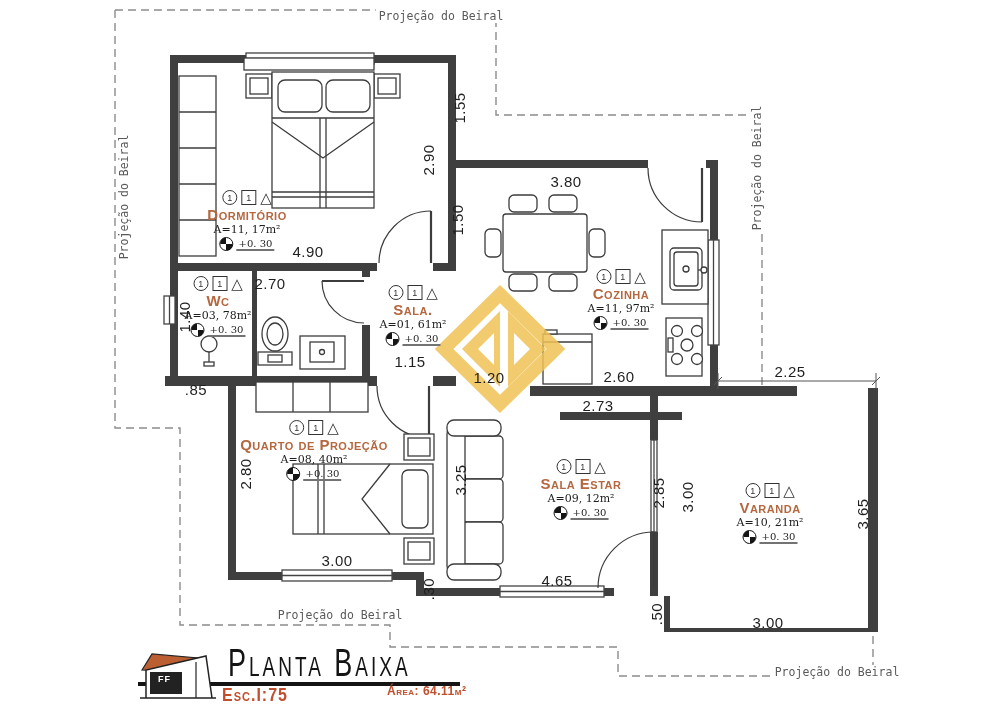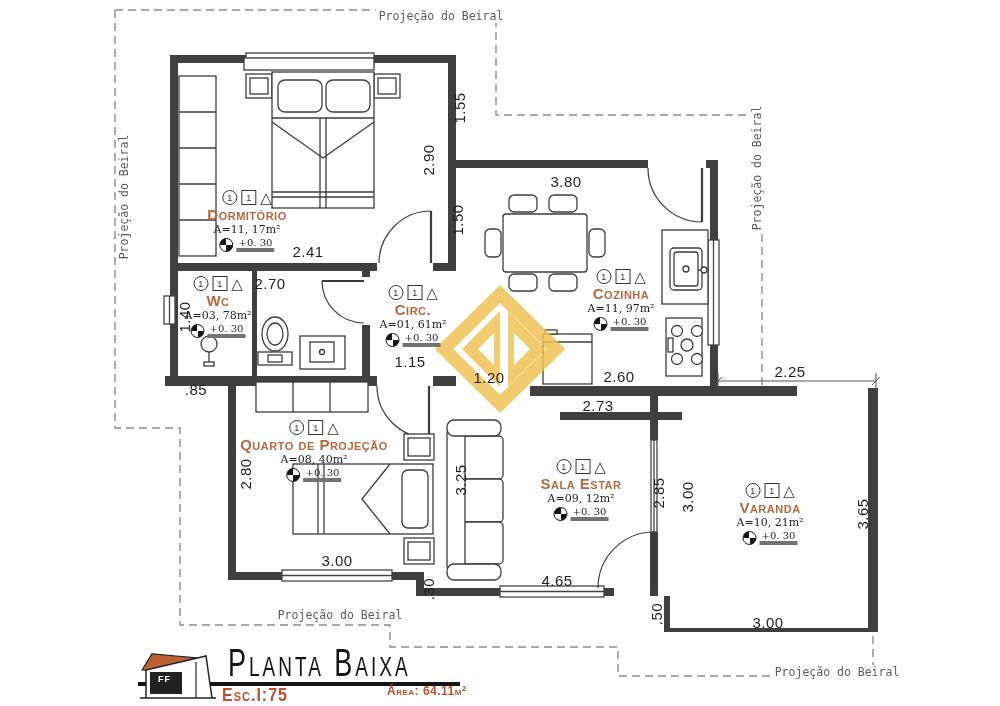--- a/index.html
+++ b/index.html
@@ -17,21 +17,21 @@
   .sym-circle,.sym-square{width:13px;height:13px;border:1.3px solid #333;
        font:9px "Liberation Sans",sans-serif;display:flex;align-items:center;justify-content:center;color:#333;}
   .sym-circle{border-radius:50%;}
   .sym-triangle{font:15px/14px "DejaVu Sans",sans-serif;color:#333;}
   .room-name{font:bold 15px "Liberation Sans",sans-serif;font-variant:small-caps;
        color:#B5673F;letter-spacing:.5px;white-space:nowrap;}
   .room-area{font:11px "DejaVu Serif",serif;color:#1d1d1d;white-space:nowrap;text-align:center;}
   .room-level{display:flex;gap:3px;align-items:center;justify-content:center;margin-top:1px;}
   .level-icon{width:12px;height:12px;border-radius:50%;border:1px solid #111;flex:0 0 auto;
        background:conic-gradient(from 0deg,#fff 0 90deg,#151515 90deg 180deg,#fff 180deg 270deg,#151515 270deg 360deg);}
-  .level-text{font:10px "DejaVu Serif",serif;color:#1d1d1d;border-bottom:4px solid #737373;padding:0 2px;white-space:nowrap;}
+  .level-text{font:10px "DejaVu Serif",serif;color:#1d1d1d;border-bottom:2px solid #737373;padding:0 2px;white-space:nowrap;}
   .plan-title{position:absolute;left:228px;top:641px;font:500 27px "Liberation Sans",sans-serif;
        font-variant:small-caps;letter-spacing:3px;color:#141414;transform:scale(1.0,1.45);
        transform-origin:left top;white-space:nowrap;}
   .plan-scale{position:absolute;left:222px;top:685px;font:bold 16px "Liberation Sans",sans-serif;
        font-variant:small-caps;color:#C14F2E;letter-spacing:1px;transform:scaleY(1.15);transform-origin:left top;}
   .plan-area{position:absolute;left:387px;top:684px;font:bold 12px "Liberation Sans",sans-serif;
        font-variant:small-caps;color:#C14F2E;letter-spacing:.5px;}
   .logo-ff{position:absolute;left:158px;top:674px;font:bold 9px "Liberation Sans",sans-serif;
        color:#fff;letter-spacing:1px;}
 </style>
@@ -254,21 +254,21 @@
     </g>
   </g>
 </svg>
 
   <div class="eave-label" style="left:441px;top:16px">Projeção do Beiral</div>
   <div class="eave-label v" style="left:124px;top:197px">Projeção do Beiral</div>
   <div class="eave-label v" style="left:757px;top:168px">Projeção do Beiral</div>
   <div class="eave-label" style="left:340px;top:615px">Projeção do Beiral</div>
   <div class="eave-label" style="left:837px;top:672px">Projeção do Beiral</div>
 
-  <span class="dim" style="left:308px;top:251px">2.41</span>
+  <span class="dim" style="left:308px;top:251px">4.90</span>
   <span class="dim v" style="left:459px;top:108px">1.55</span>
   <span class="dim v" style="left:428px;top:160px">2.90</span>
   <span class="dim v" style="left:457px;top:220px">1.50</span>
   <span class="dim" style="left:566px;top:181px">3.80</span>
   <span class="dim" style="left:270px;top:283px">2.70</span>
   <span class="dim v" style="left:184px;top:317px">1.40</span>
   <span class="dim" style="left:196px;top:389px">.85</span>
   <span class="dim" style="left:410px;top:361px">1.15</span>
   <span class="dim" style="left:489px;top:377px">1.20</span>
   <span class="dim" style="left:619px;top:376px">2.60</span>
@@ -312,21 +312,21 @@
         <span class="level-text">+0. 30</span>
       </div>
   </div>
 
   <div class="room-label" style="left:413px;top:285px">
     <div class="room-symbols">
         <span class="sym-circle">1</span>
         <span class="sym-square">1</span>
         <span class="sym-triangle">△</span>
       </div>
-    <div class="room-name">Circ.</div>
+    <div class="room-name">Sala.</div>
     <div class="room-area">A=01, 61m²</div>
     <div class="room-level">
         <span class="level-icon"></span>
         <span class="level-text">+0. 30</span>
       </div>
   </div>
 
   <div class="room-label" style="left:621px;top:269px">
     <div class="room-symbols">
         <span class="sym-circle">1</span>

